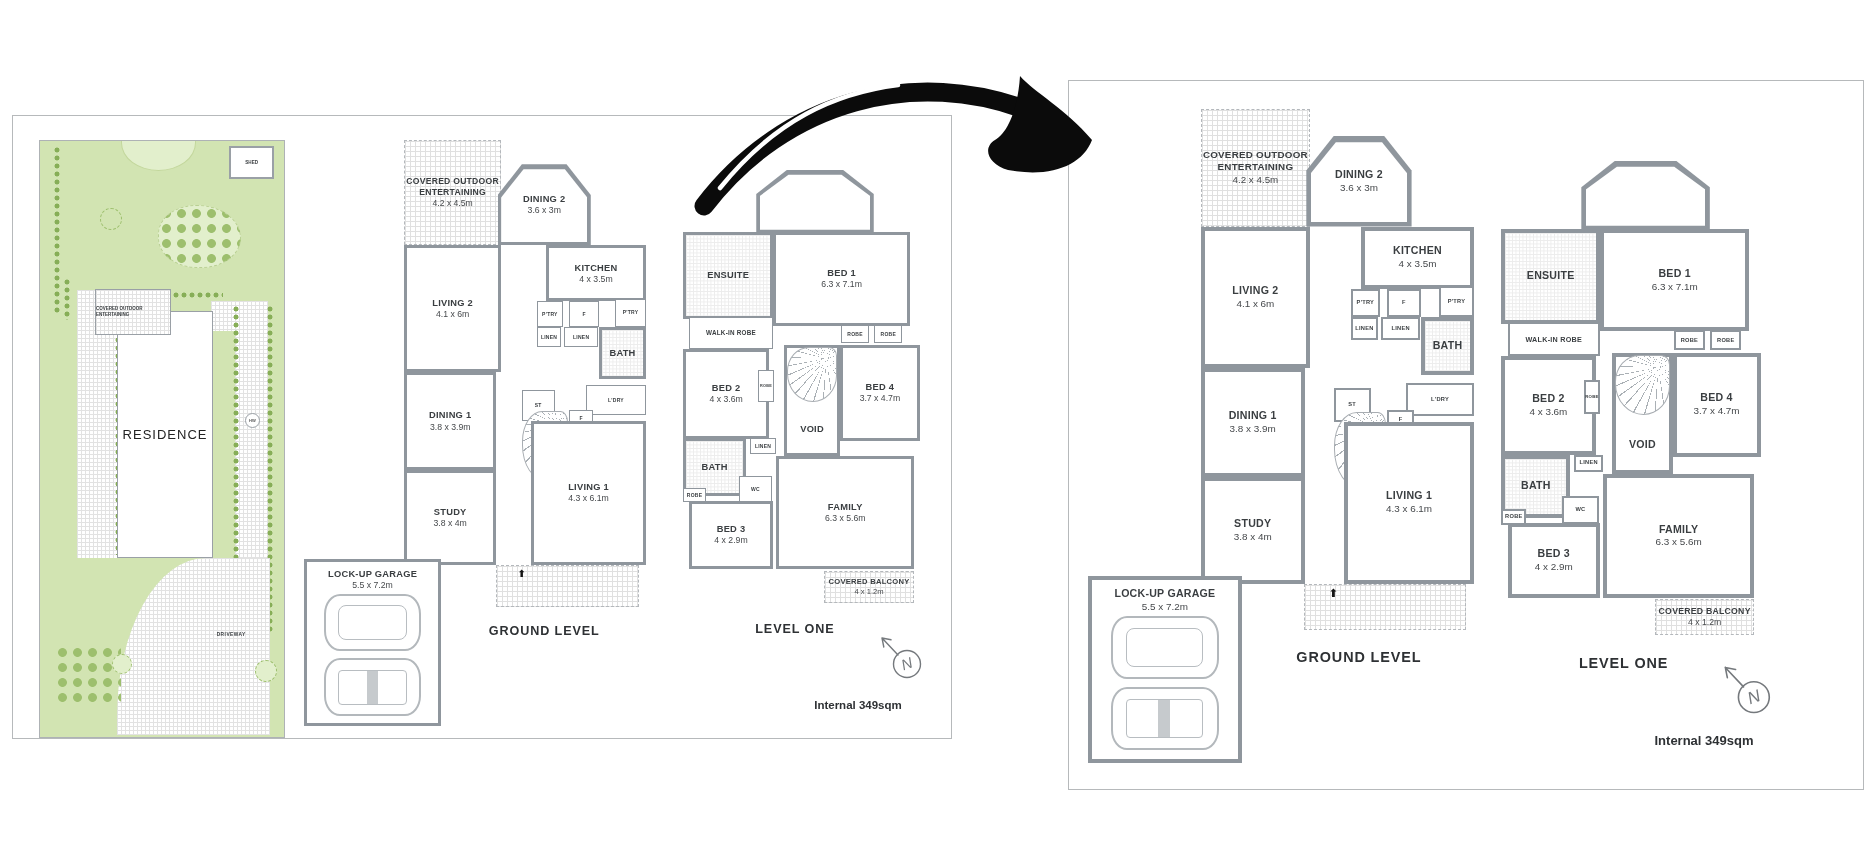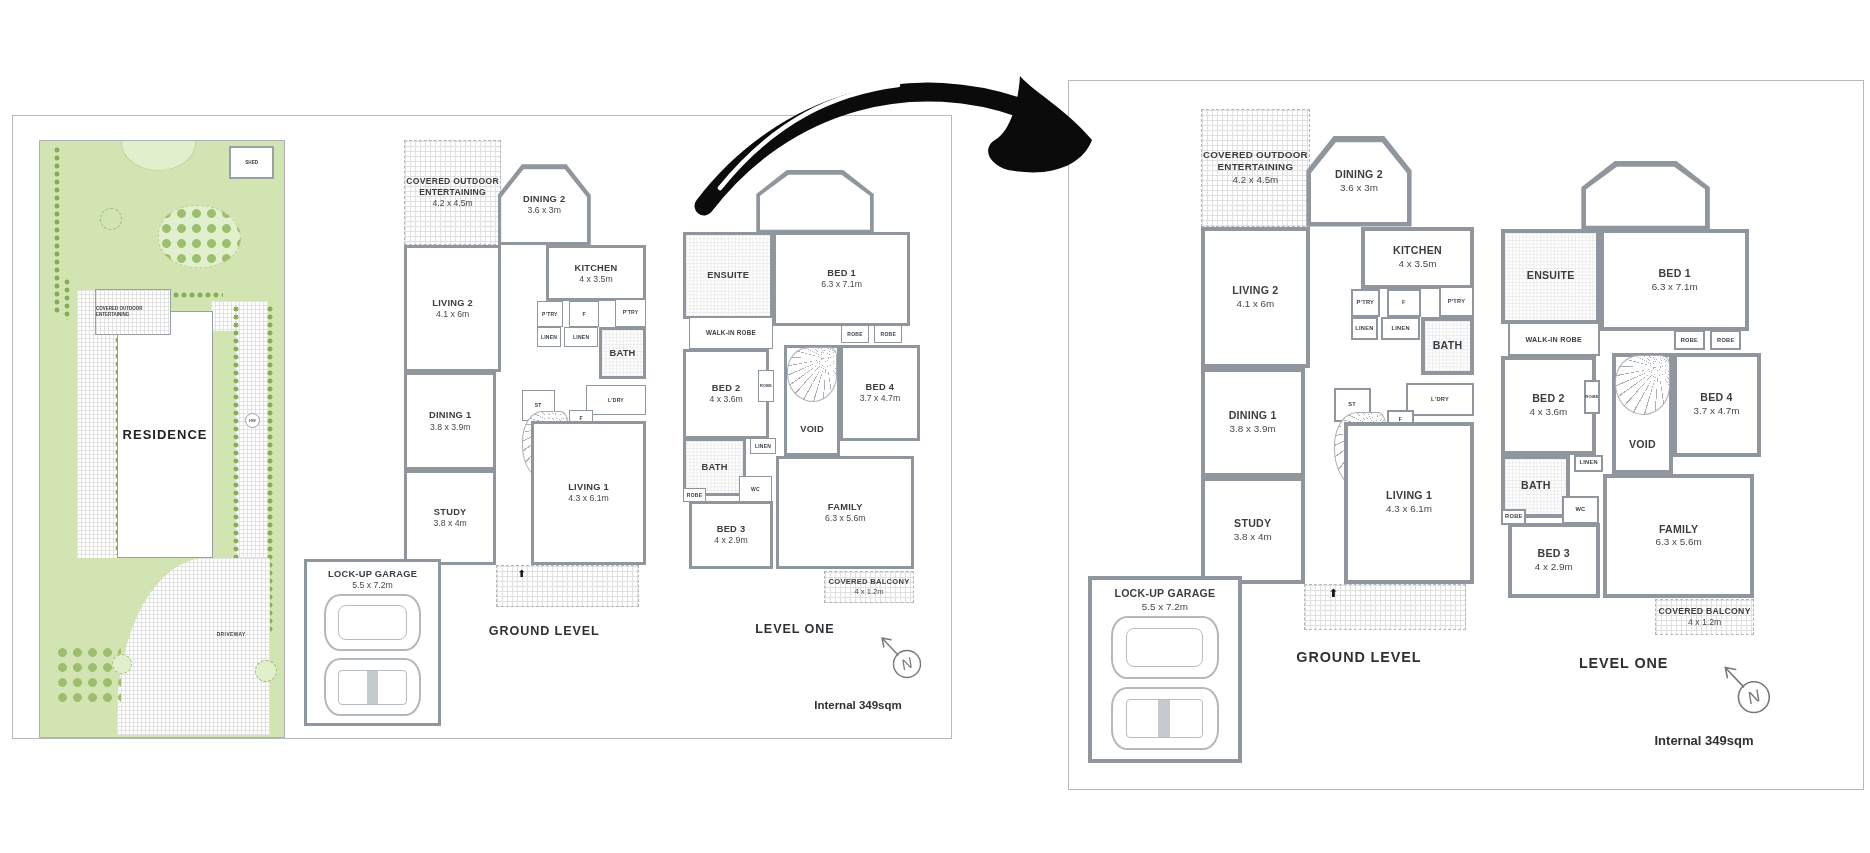--- a/index.html
+++ b/index.html
@@ -66,21 +66,21 @@
   .cluster-bottom{left:6%;top:84.5%;width:27%;height:10%;
         background-image:radial-gradient(circle,#9dbf6d 38%,rgba(157,191,109,0) 45%);background-size:15px 15px;}
   .path-left{left:15%;top:25%;width:16.5%;height:45%;}
   .path-conn{left:70%;top:26.8%;width:10.5%;height:5%;}
   .path-right{left:80%;top:26.8%;width:13.4%;height:57%;}
   .coe-site{left:22.5%;top:24.8%;width:31%;height:7.8%;border:1px solid #9aa0a6;
         display:flex;align-items:center;justify-content:center;}
   .coe-site span{font-size:4.5px;font-weight:600;color:#3a3e41;line-height:1.35;}
   .residence{left:31.5%;top:28.5%;width:39.5%;height:41.5%;background:#fff;border:1.5px solid #9aa0a6;
         display:flex;align-items:center;justify-content:center;}
-  .res-label{font-size:13px;font-weight:700;letter-spacing:1px;color:#222;}
+  .res-label{font-size:13px;font-weight:400;letter-spacing:1px;color:#222;}
   .hw-circle{left:84%;top:45.6%;width:15px;height:15px;border-radius:50%;background:#fff;border:1px solid #9aa0a6;
         display:flex;align-items:center;justify-content:center;font-size:4px;font-weight:600;color:#555;}
   .driveway{left:31.5%;top:70%;width:62.9%;height:29.6%;border-radius:58% 0 0 0 / 90% 0 0 0;}
   .drv-label{position:absolute;right:16%;top:42%;font-size:4.8px;font-weight:600;letter-spacing:.5px;color:#3a3e41;}
   
   .internal{position:absolute;font-weight:600;color:#2e3134;text-align:center;}
   #board-left .internal{left:755px;top:583px;width:180px;font-size:11.5px;}
   #board-right .internal{left:540px;top:652px;width:190px;font-size:13px;}
   .compass{position:absolute;}
   #board-left .compass{left:862px;top:512px;}

